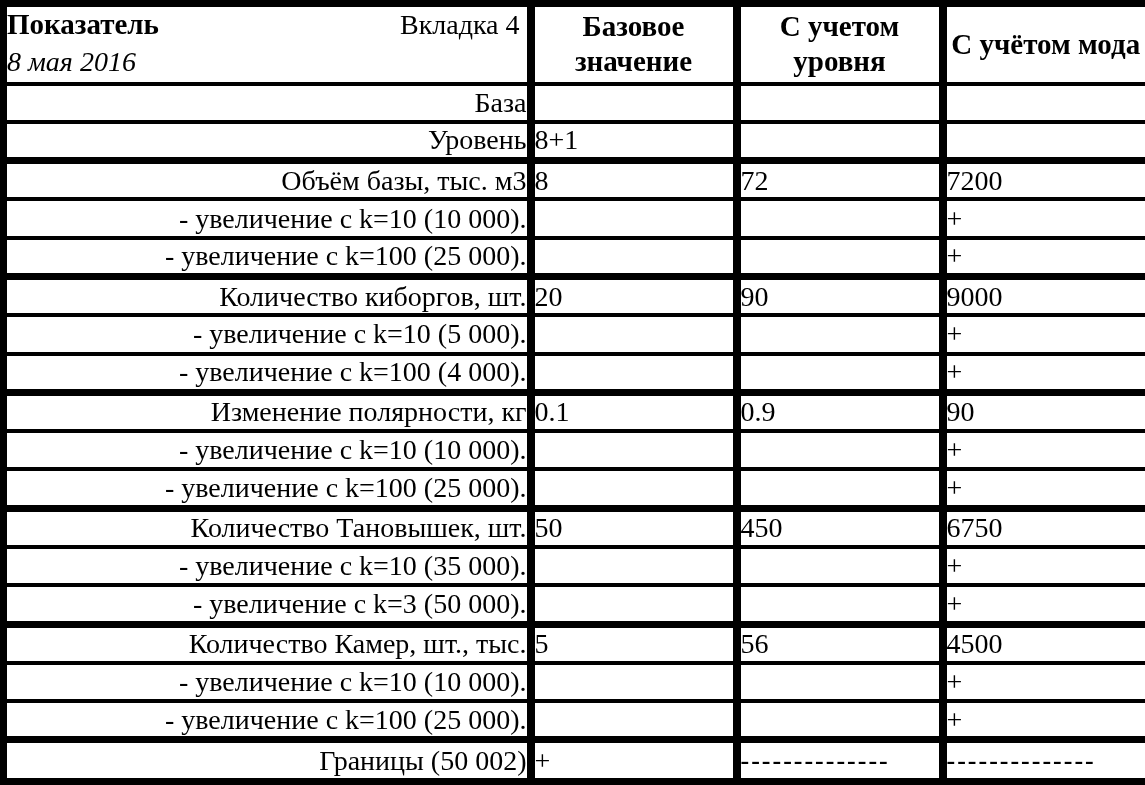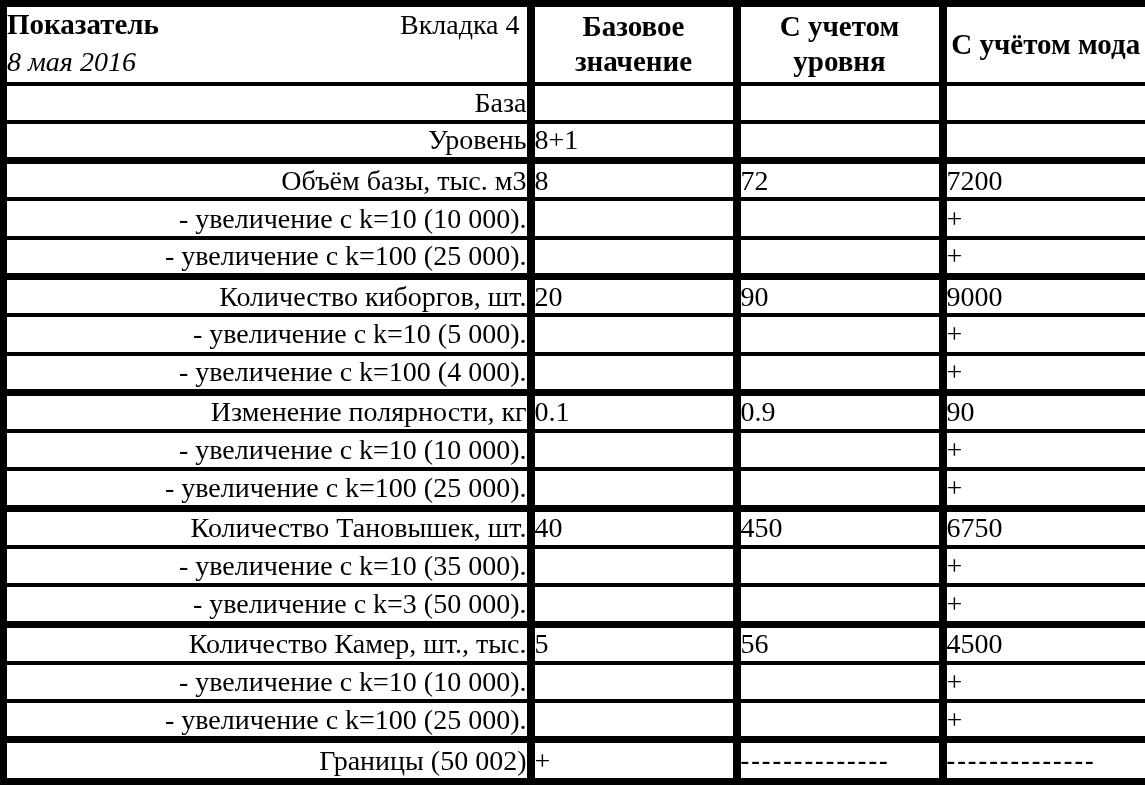--- a/index.html
+++ b/index.html
@@ -179,21 +179,21 @@
       </tr>
       <tr>
         <td class="label">- увеличение с k=100 (25 000).</td>
         <td class="val"></td>
         <td class="val"></td>
         <td class="val">+</td>
       </tr>
 
       <tr class="section">
         <td class="label">Количество Тановышек, шт.</td>
-        <td class="val">40</td>
+        <td class="val">50</td>
         <td class="val">450</td>
         <td class="val">6750</td>
       </tr>
       <tr>
         <td class="label">- увеличение с k=10 (35 000).</td>
         <td class="val"></td>
         <td class="val"></td>
         <td class="val">+</td>
       </tr>
       <tr>

